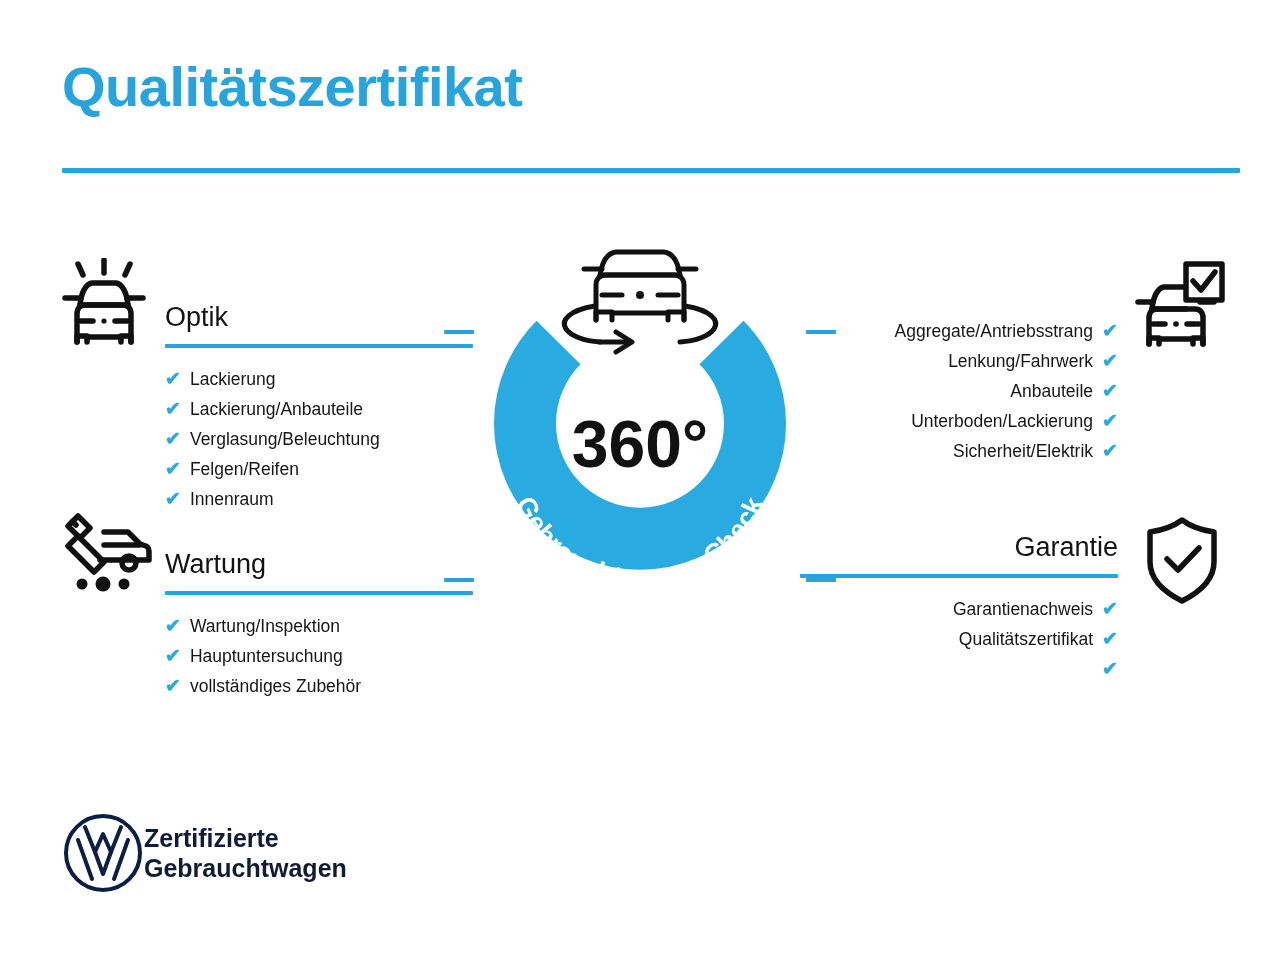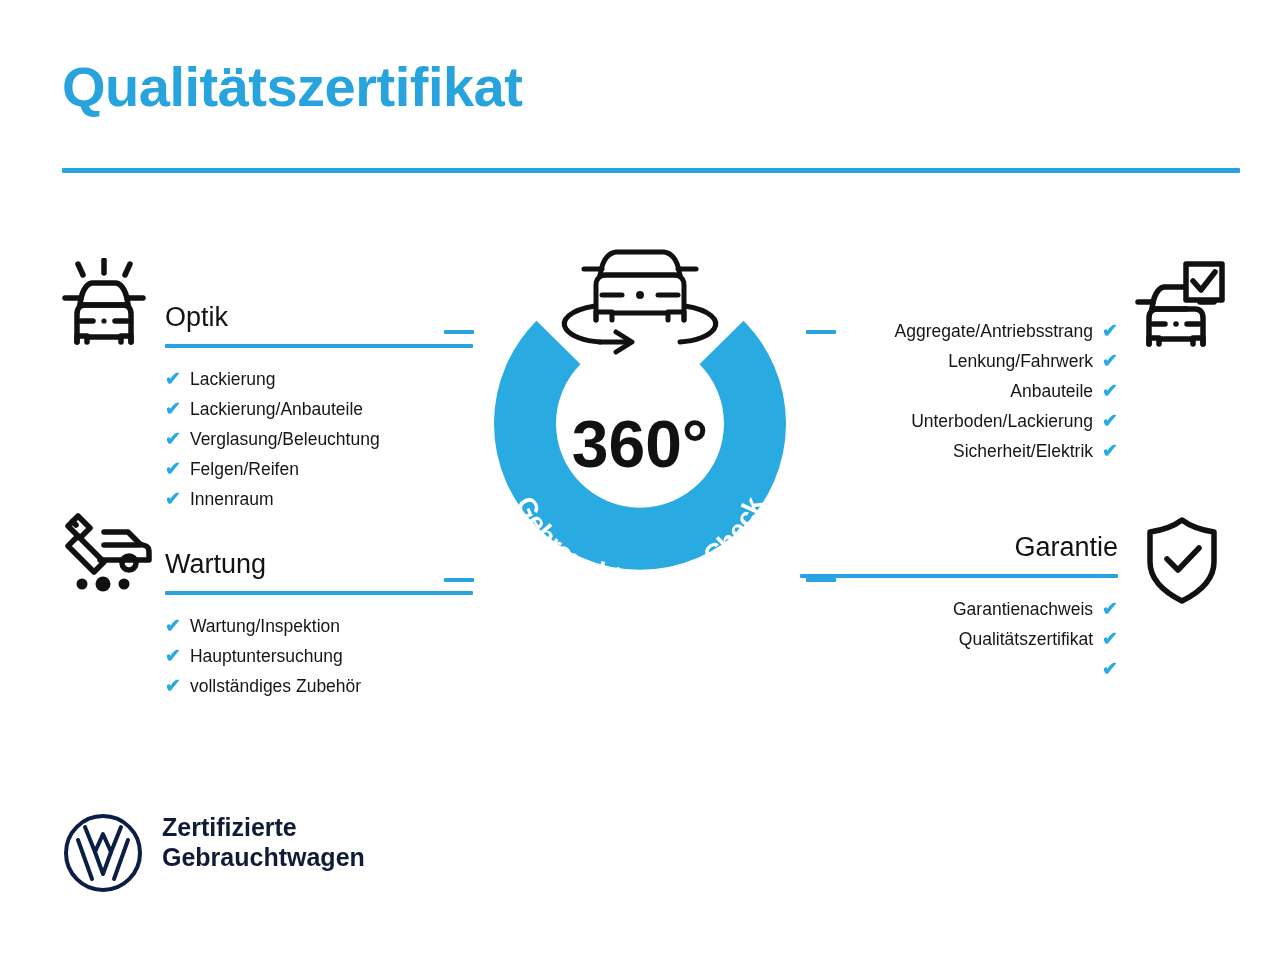--- a/index.html
+++ b/index.html
@@ -152,22 +152,21 @@
   #tick-l2 { left: 444px;  top: 578px; }
   #tick-r1 { left: 806px;  top: 330px; }
   #tick-r2 { left: 806px;  top: 578px; }
 
   
   #footer {
     position: absolute;
     left: 62px;
     top: 812px;
     display: flex;
-    align-items: flex-start;
-    gap: 18px;
+    align-items: center;
   }
   #vw-mark { width: 82px; height: 82px; display: block; color: #0A1E46; }
   #vw-mark svg { display: block; width: 100%; height: 100%; }
   .footer-text {
     font-size: 25px;
     font-weight: 700;
     color: #101B36;
     line-height: 30px;
     white-space: nowrap;
   }

